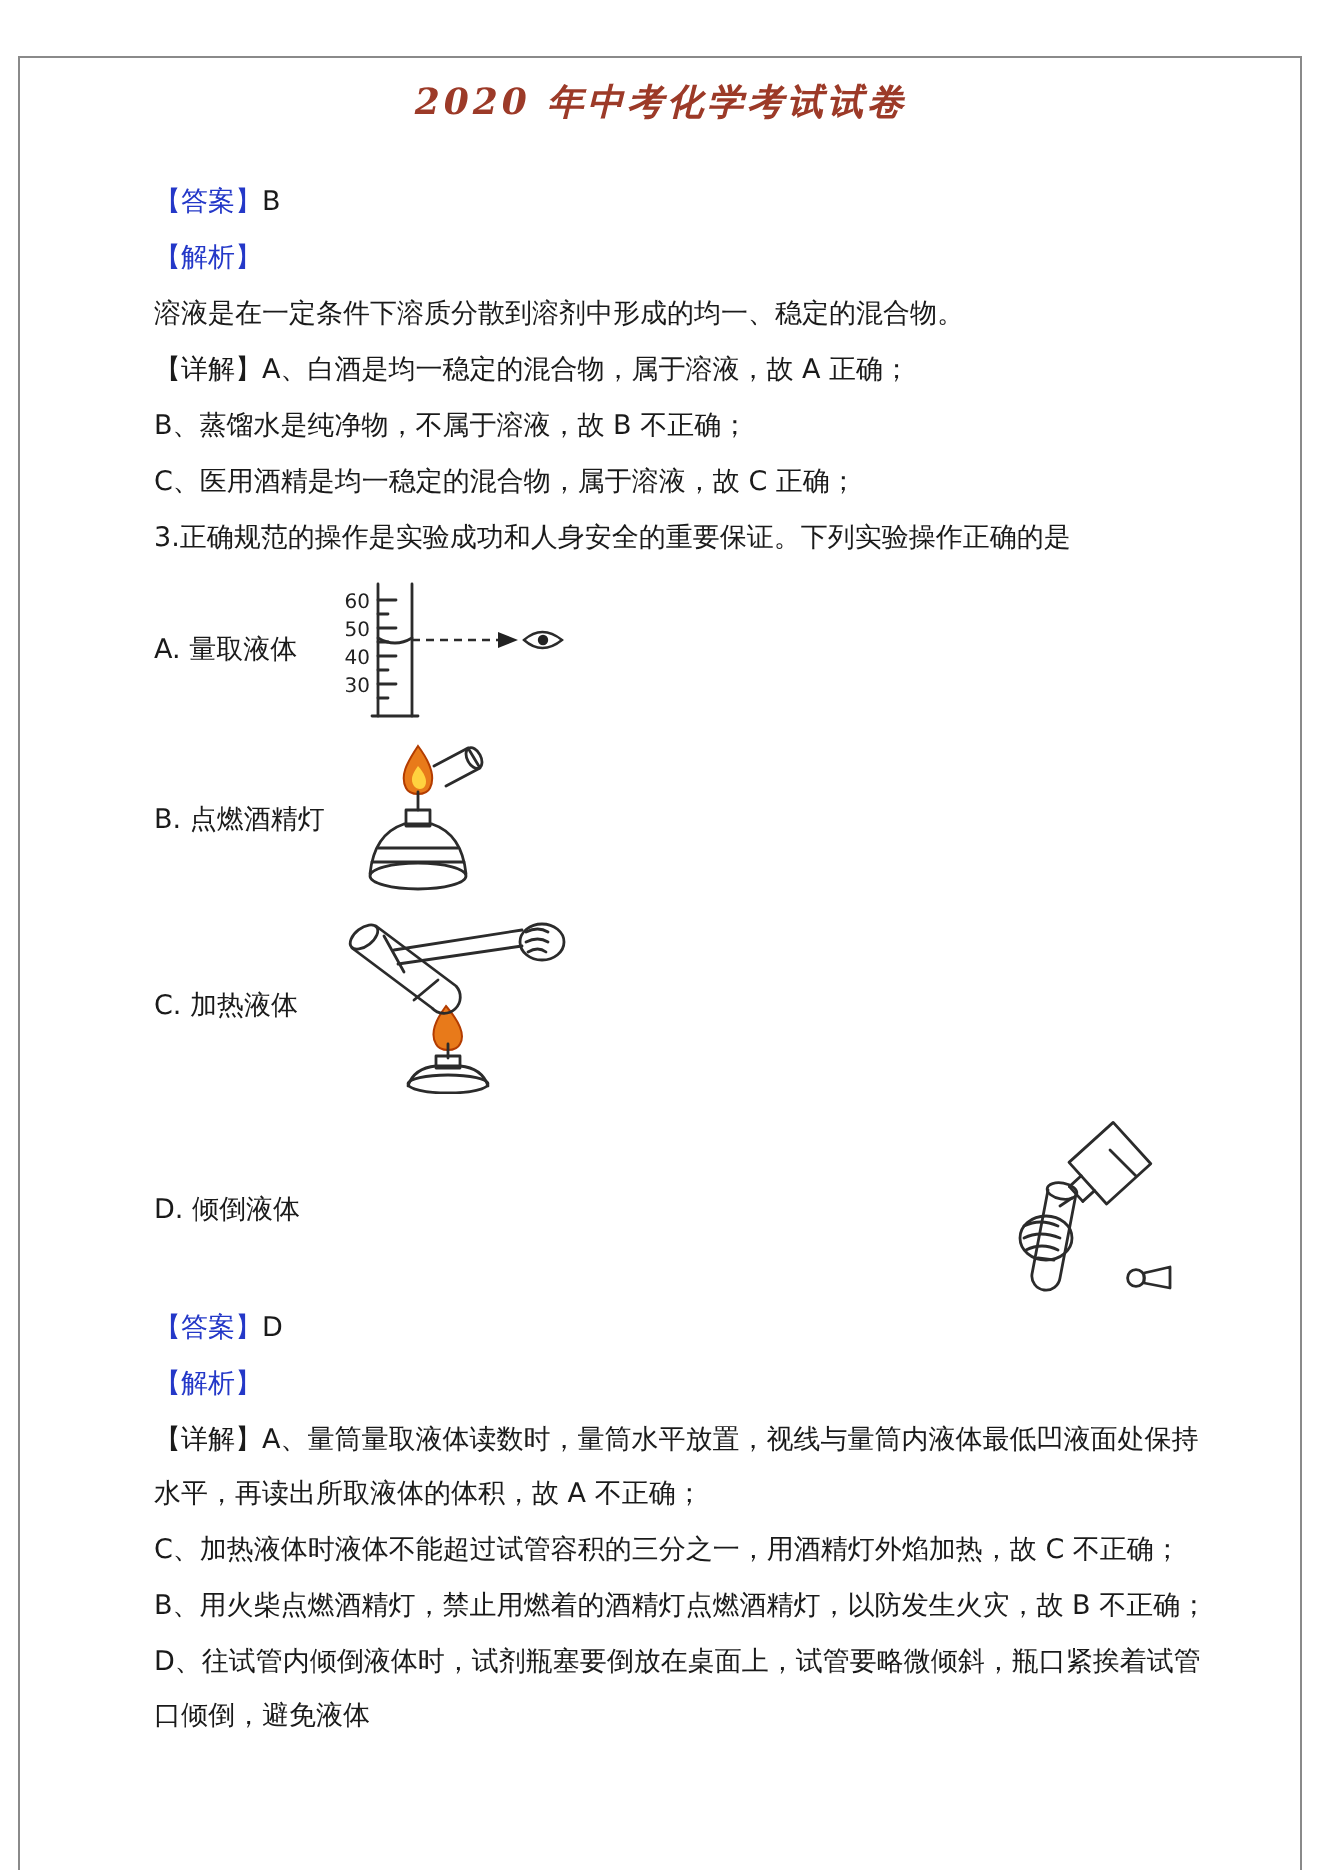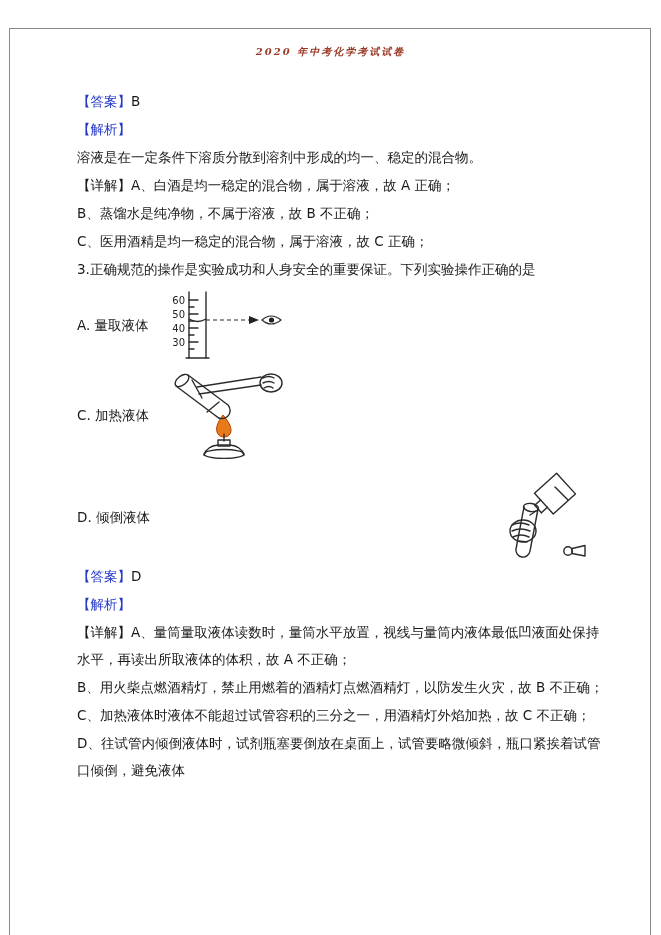--- a/index.html
+++ b/index.html
@@ -18,21 +18,21 @@
   }
   .page{position:relative;width:661px;height:935px;overflow:hidden;background:#fff;}
   .border-box{
     position:absolute;top:28px;left:9px;right:10px;height:950px;
     border:1px solid #8a8a8a;pointer-events:none;
   }
   .doc-header{
     padding-top:42px;text-align:center;
     font-family:"DejaVu Serif","Liberation Serif",serif;
     font-style:italic;font-weight:bold;
-    font-size:10px;letter-spacing:2px;
+    font-size:18px;letter-spacing:2px;
     color:var(--header-red);
     line-height:20px;
   }
   .content{
     padding:26px 56px 0 60px;
     font-size:13.5px;line-height:27px;margin-left:17px;
   }
   p.line{margin:0 0 1px 0;}
   .blue{color:var(--label-blue);}
   .option-row{display:flex;align-items:center;gap:10px;}
@@ -99,20 +99,37 @@
           <path class="dash" style="stroke-dasharray:none" d="M103 31 q9 -8 19 0 q-10 8 -19 0 z"></path>
           <circle class="solid" cx="112.5" cy="31" r="2.6"></circle>
         </g>
         <text class="num" x="26" y="15">60</text>
         <text class="num" x="26" y="29">50</text>
         <text class="num" x="26" y="43">40</text>
         <text class="num" x="26" y="57">30</text>
       </svg>
     </div>
 
+    <div class="option-row row-b">
+      <span class="option-label">B. 点燃酒精灯</span>
+      <svg class="fig" viewBox="0 0 100 78" width="100" height="78">
+        <path class="flame" d="M37 2 C31 11 28 17 31 23 C33 27 41 27 43 23 C46 17 43 10 37 2 Z"></path>
+        <path class="flame-core" d="M37 12 C34 16 33 19 35 22 C36.5 24 39.5 24 40.5 22 C42 19 40 15.5 37 12 Z"></path>
+        <g class="stroke">
+          <path d="M45 12 L62 3 L68 13 L51 22"></path>
+          <ellipse cx="65" cy="8" rx="3.4" ry="5.6" transform="rotate(-28 65 8)"></ellipse>
+          <line x1="37" y1="25" x2="37" y2="34"></line>
+          <path d="M31 34 h12 v8 h-12 z"></path>
+          <path d="M13 66 Q15 46 30 41 L44 41 Q59 46 61 66"></path>
+          <line x1="17" y1="53" x2="57" y2="53"></line>
+          <line x1="14" y1="60" x2="60" y2="60"></line>
+          <ellipse cx="37" cy="67" rx="24" ry="6.5"></ellipse>
+        </g>
+      </svg>
+    </div>
 
     <div class="option-row row-c">
       <span class="option-label">C. 加热液体</span>
       <svg class="fig" viewBox="0 0 130 88" width="130" height="88">
         <path class="flame" d="M64 44 C58 52 56 58 59 63 C61 67 69 67 71 63 C74 58 70 51 64 44 Z"></path>
         <g class="stroke">
 
           <path d="M17 15 L57 45 A8 8 0 0 0 69 34 L29 4"></path>
           <ellipse cx="23" cy="9.5" rx="8" ry="4.5" transform="rotate(-38 23 9.5)"></ellipse>
           <line x1="48" y1="41" x2="60" y2="31"></line>
@@ -156,18 +173,18 @@
             <circle cx="88" cy="80" r="4.2"></circle>
             <path d="M92 77.5 L105 74.5 L105 85 L92 82.5 Z"></path>
           </g>
         </g>
       </svg>
     </div>
 
     <p class="line answers2"><span class="blue">【答案】</span><span>D</span></p>
     <p class="line"><span class="blue">【解析】</span></p>
     <p class="line">【详解】A、量筒量取液体读数时，量筒水平放置，视线与量筒内液体最低凹液面处保持水平，再读出所取液体的体积，故 A 不正确；</p>
+    <p class="line">C、加热液体时液体不能超过试管容积的三分之一，用酒精灯外焰加热，故 C 不正确；</p>
     <p class="line">B、用火柴点燃酒精灯，禁止用燃着的酒精灯点燃酒精灯，以防发生火灾，故 B 不正确；</p>
-    <p class="line">C、加热液体时液体不能超过试管容积的三分之一，用酒精灯外焰加热，故 C 不正确；</p>
     <p class="line">D、往试管内倾倒液体时，试剂瓶塞要倒放在桌面上，试管要略微倾斜，瓶口紧挨着试管口倾倒，避免液体</p>
 
   </div>
 </div>
 
 </body></html>

